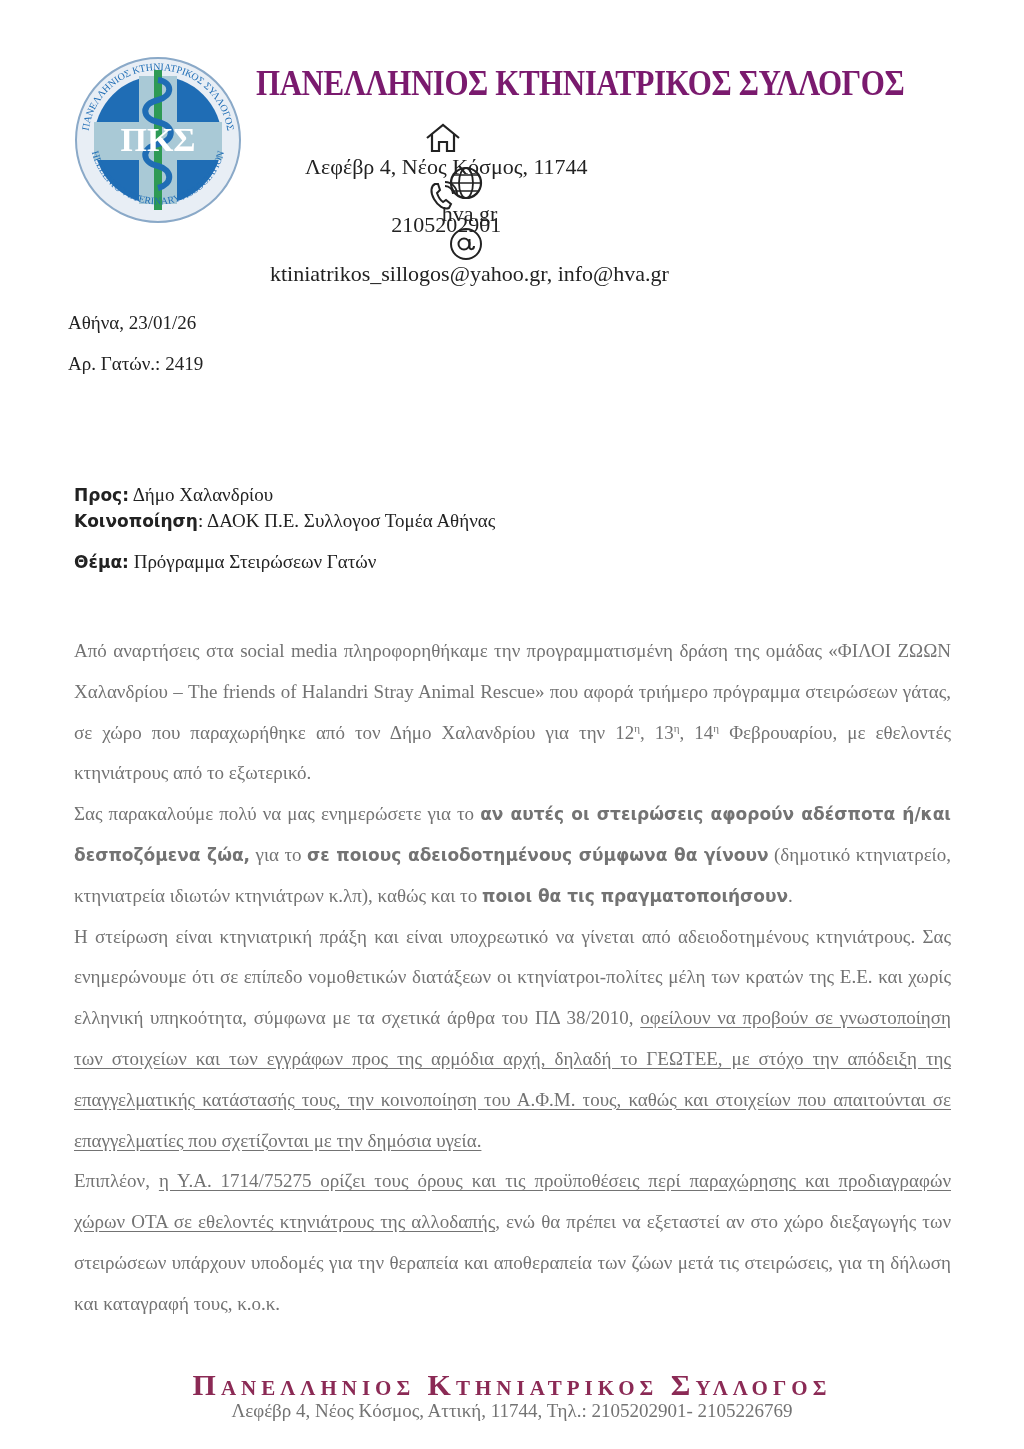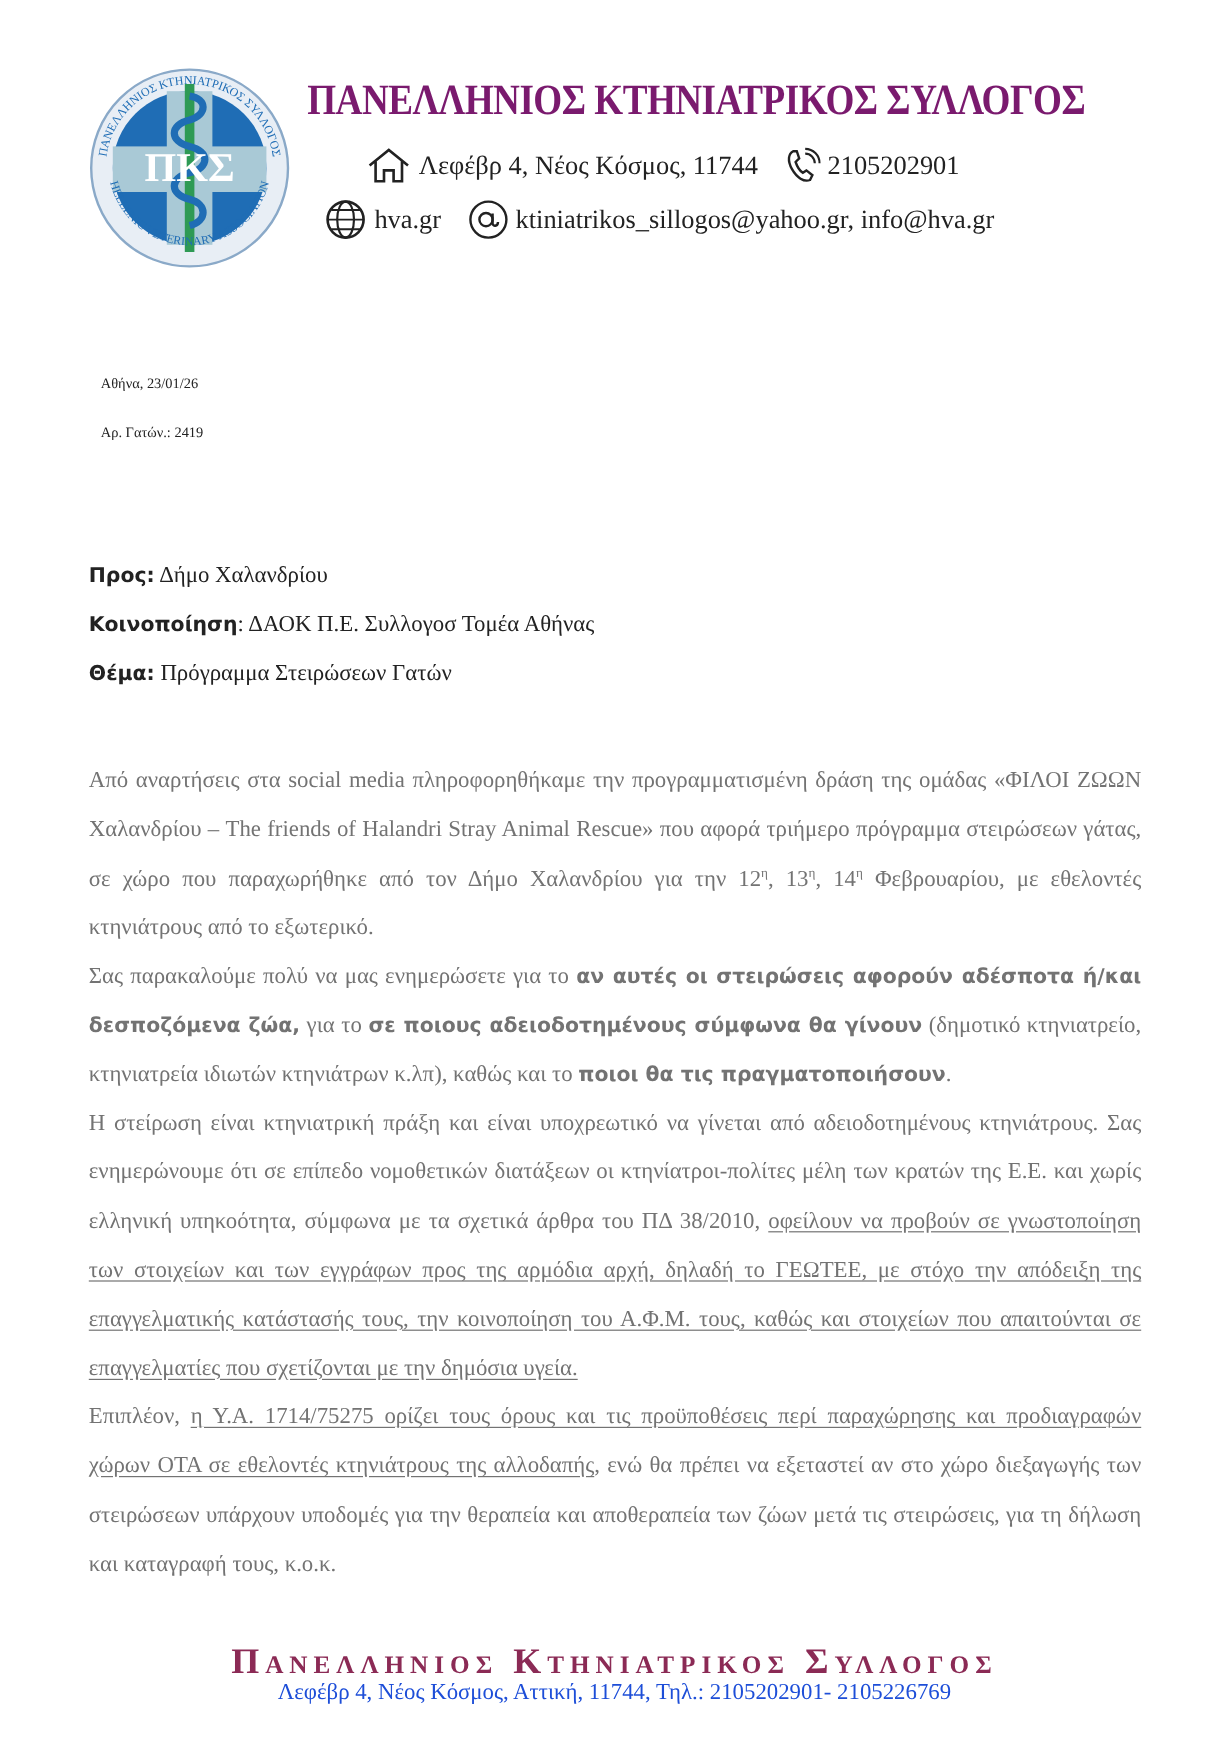--- a/index.html
+++ b/index.html
@@ -6,49 +6,49 @@
   body { width: 1024px; height: 1449px; position: relative; overflow: hidden;
          font-family: "Liberation Serif", "DejaVu Serif", serif; color: #1a1a1a; }
 
   
   .letterhead { position: absolute; left: 0; top: 0; width: 1024px; height: 240px; }
   .logo { position: absolute; left: 73px; top: 56px; width: 170px; height: 168px; }
   .org-title { position: absolute; left: 256px; top: 62px; font-family: "Liberation Serif", serif;
                font-weight: bold; font-size: 36px; color: #7a1a6e; letter-spacing: -0.5px;
                white-space: nowrap; transform: scaleX(0.86); transform-origin: left top; }
   .contact-row { position: absolute; display: flex; align-items: center; font-size: 22px;
-                 color: #222; white-space: nowrap; font-family: "Liberation Serif", serif; }
+                 color: #222; white-space: nowrap; font-family: "Liberation Serif", serif; flex-direction: column; }
   .contact-row .ico { display: inline-block; margin-right: 6px; }
   .row1 { left: 305px; top: 122px; }
   .row2 { left: 270px; top: 165px; }
   .contact-row .gap { display: inline-block; width: 22px; }
 
   
-  .meta-line { position: absolute; left: 84px; font-size: 12px; color: #222; }
+  .meta-line { position: absolute; left: 68px; font-size: 19px; color: #222; }
   .date-line { top: 312px; }
   .protocol-line { top: 353px; }
   .addr-line { position: absolute; left: 74px; font-size: 19px; color: #222; }
   .addr-line .lbl { font-weight: bold; font-family: "DejaVu Sans", sans-serif; font-size: 17px; }
-  .to-line { top: 469px; }
+  .to-line { top: 484px; }
   .cc-line { top: 510px; }
   .subject-line { top: 551px; }
 
   
   .body-text { position: absolute; left: 74px; top: 631px; width: 877px; font-size: 19px; line-height: 40.8px;
                color: #737373; }
   .para { margin: 0; text-align: justify; }
   .para b { font-family: "DejaVu Sans", sans-serif; font-size: 17px; font-weight: bold; }
   .para u { text-underline-offset: 3px; }
   .para sup { font-size: 11px; vertical-align: 7px; line-height: 0; }
 
   
   .footer { position: absolute; left: 0; top: 1368px; width: 1024px; text-align: center; }
   .footer-title { font-family: "Liberation Serif", serif; font-weight: bold; font-size: 30px;
                   color: #8b2a55; letter-spacing: 5px; font-variant: small-caps; white-space: nowrap; }
-  .footer-addr { font-size: 19px; color: #1d4ed8; margin-top: -2px; font-family: "Liberation Serif", serif; }
+  .footer-addr { font-size: 19px; color: #737373; margin-top: -2px; font-family: "Liberation Serif", serif; }
 </style>
 </head>
 <body>
 
 <div class="letterhead">
   <svg class="logo" viewBox="0 0 170 168">
     <circle cx="85" cy="84" r="82" fill="#e8eef5" stroke="#8aa9c8" stroke-width="2"></circle>
     <circle cx="85" cy="84" r="64" fill="#1f6db5"></circle>
     <rect x="66" y="20" width="38" height="128" fill="#a9c9d6"></rect>
     <rect x="21" y="66" width="128" height="38" fill="#a9c9d6"></rect>

